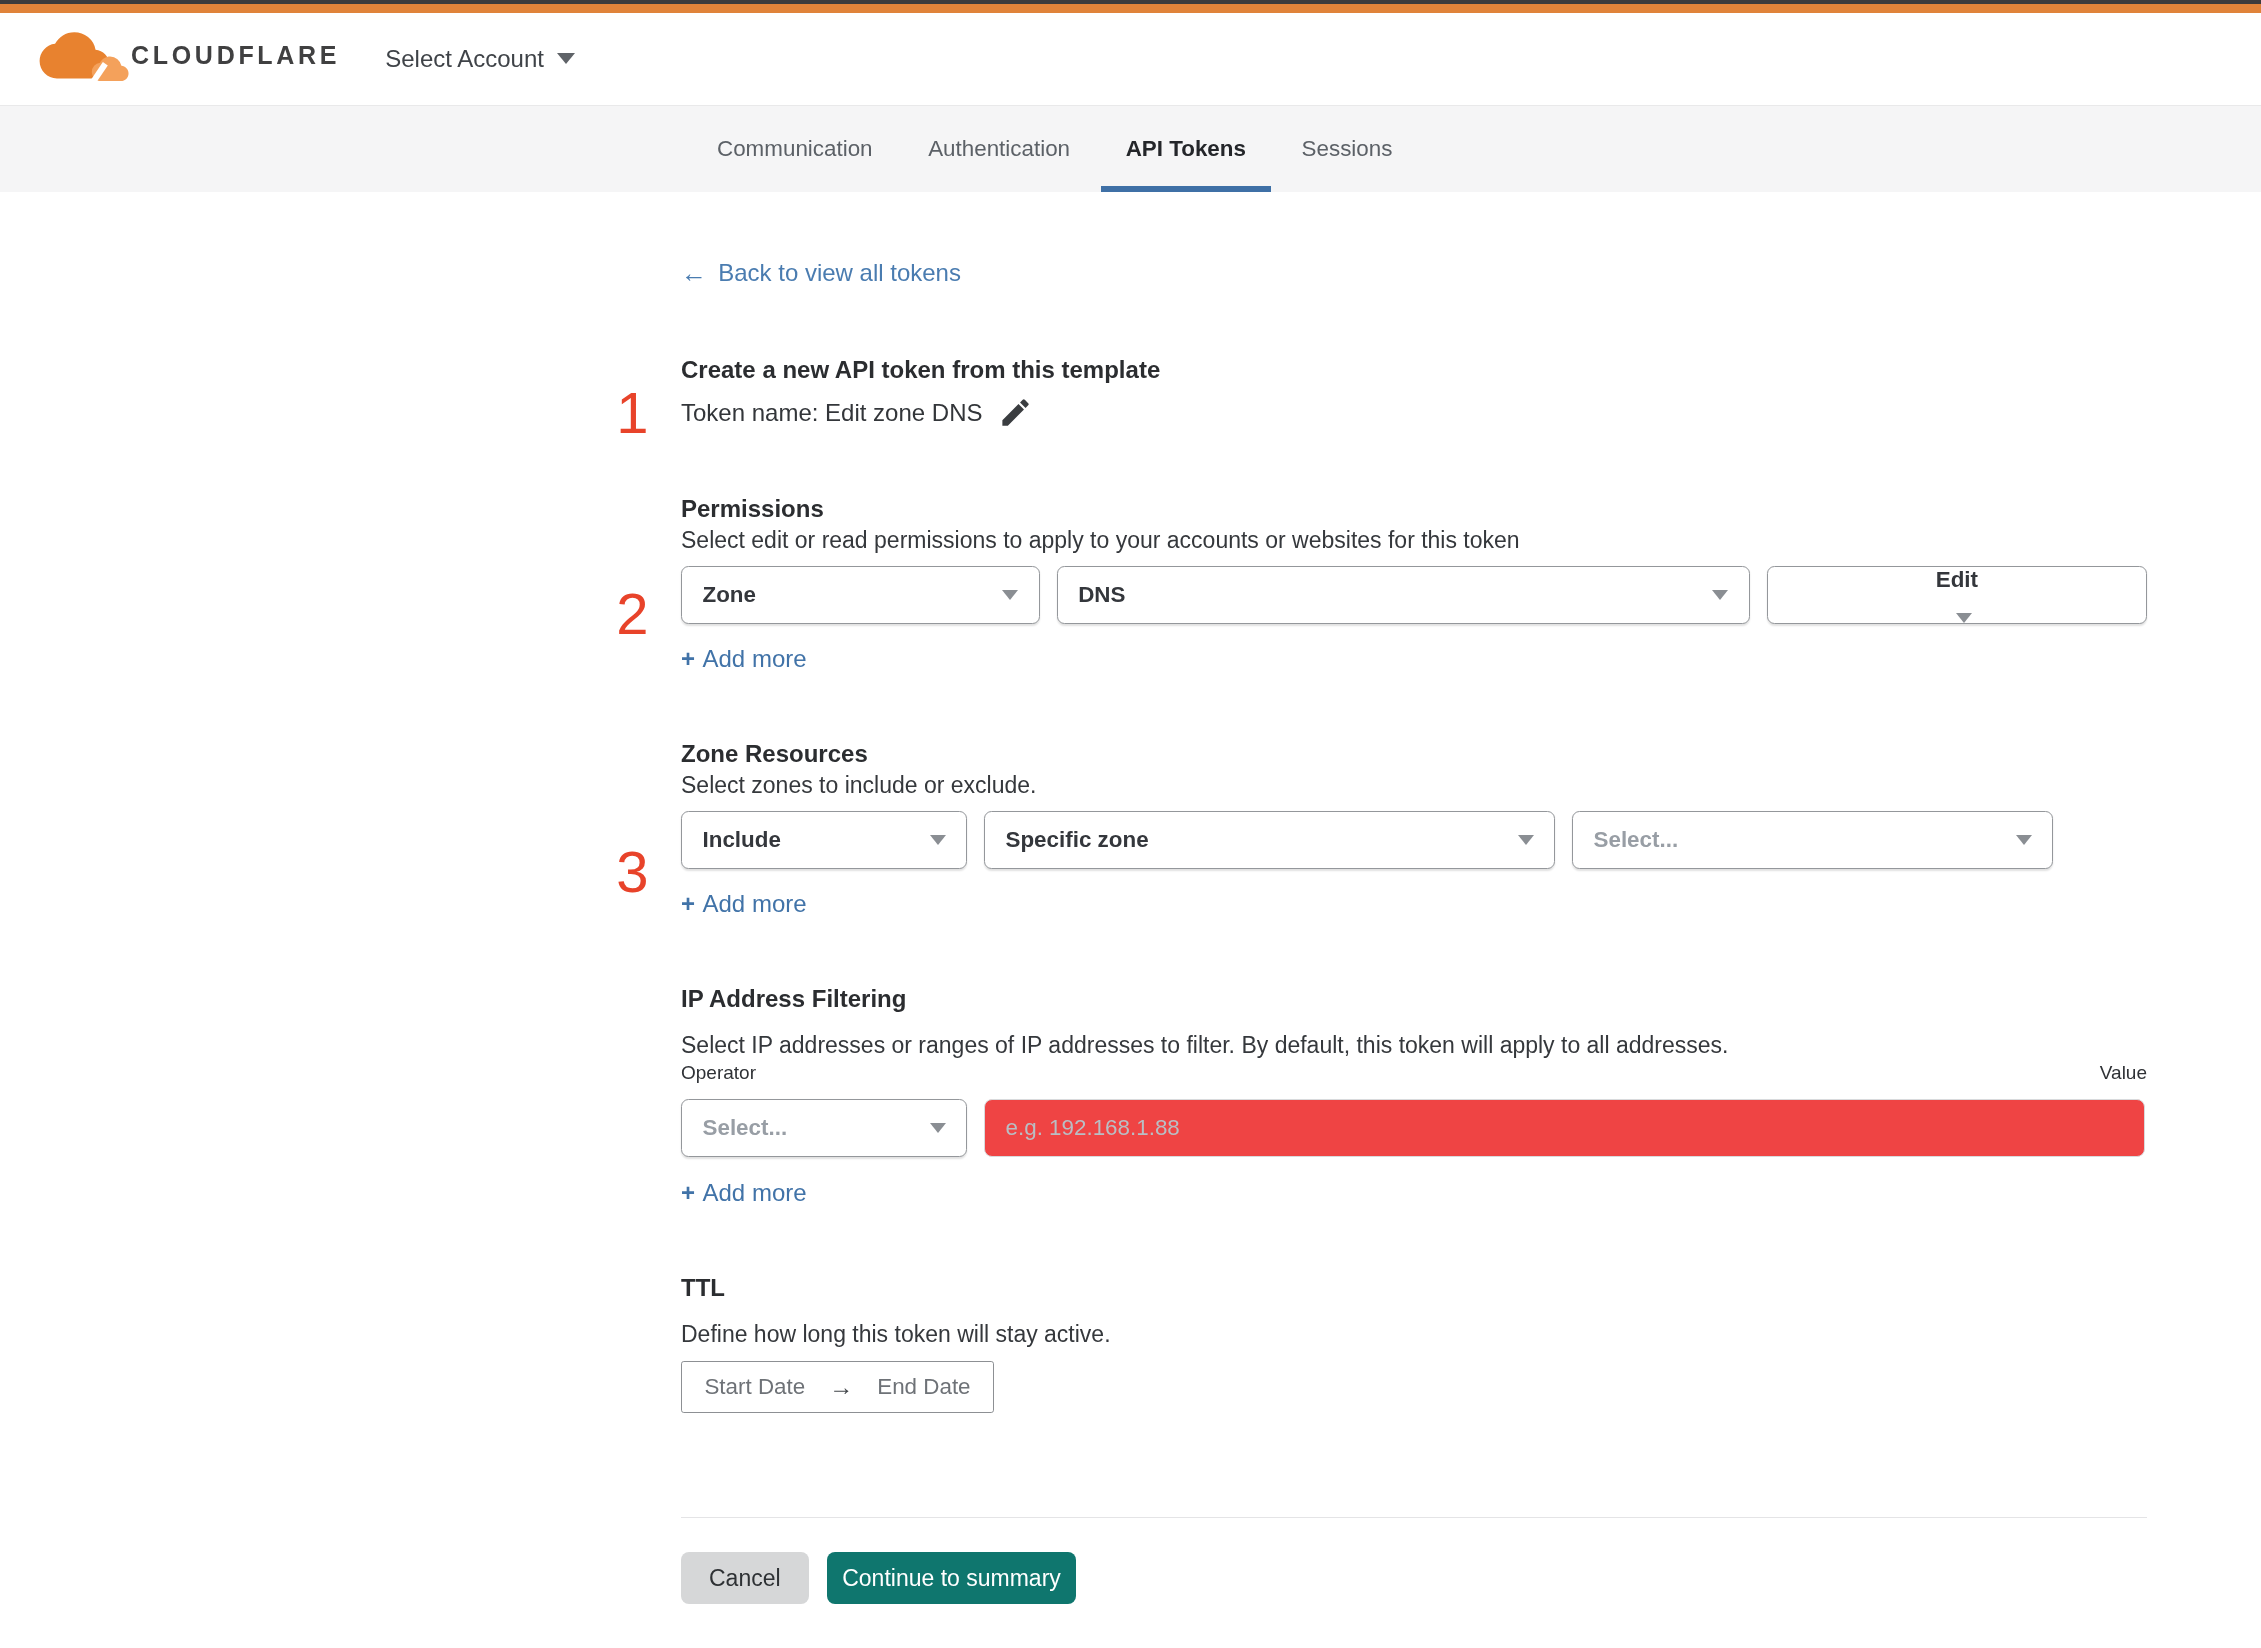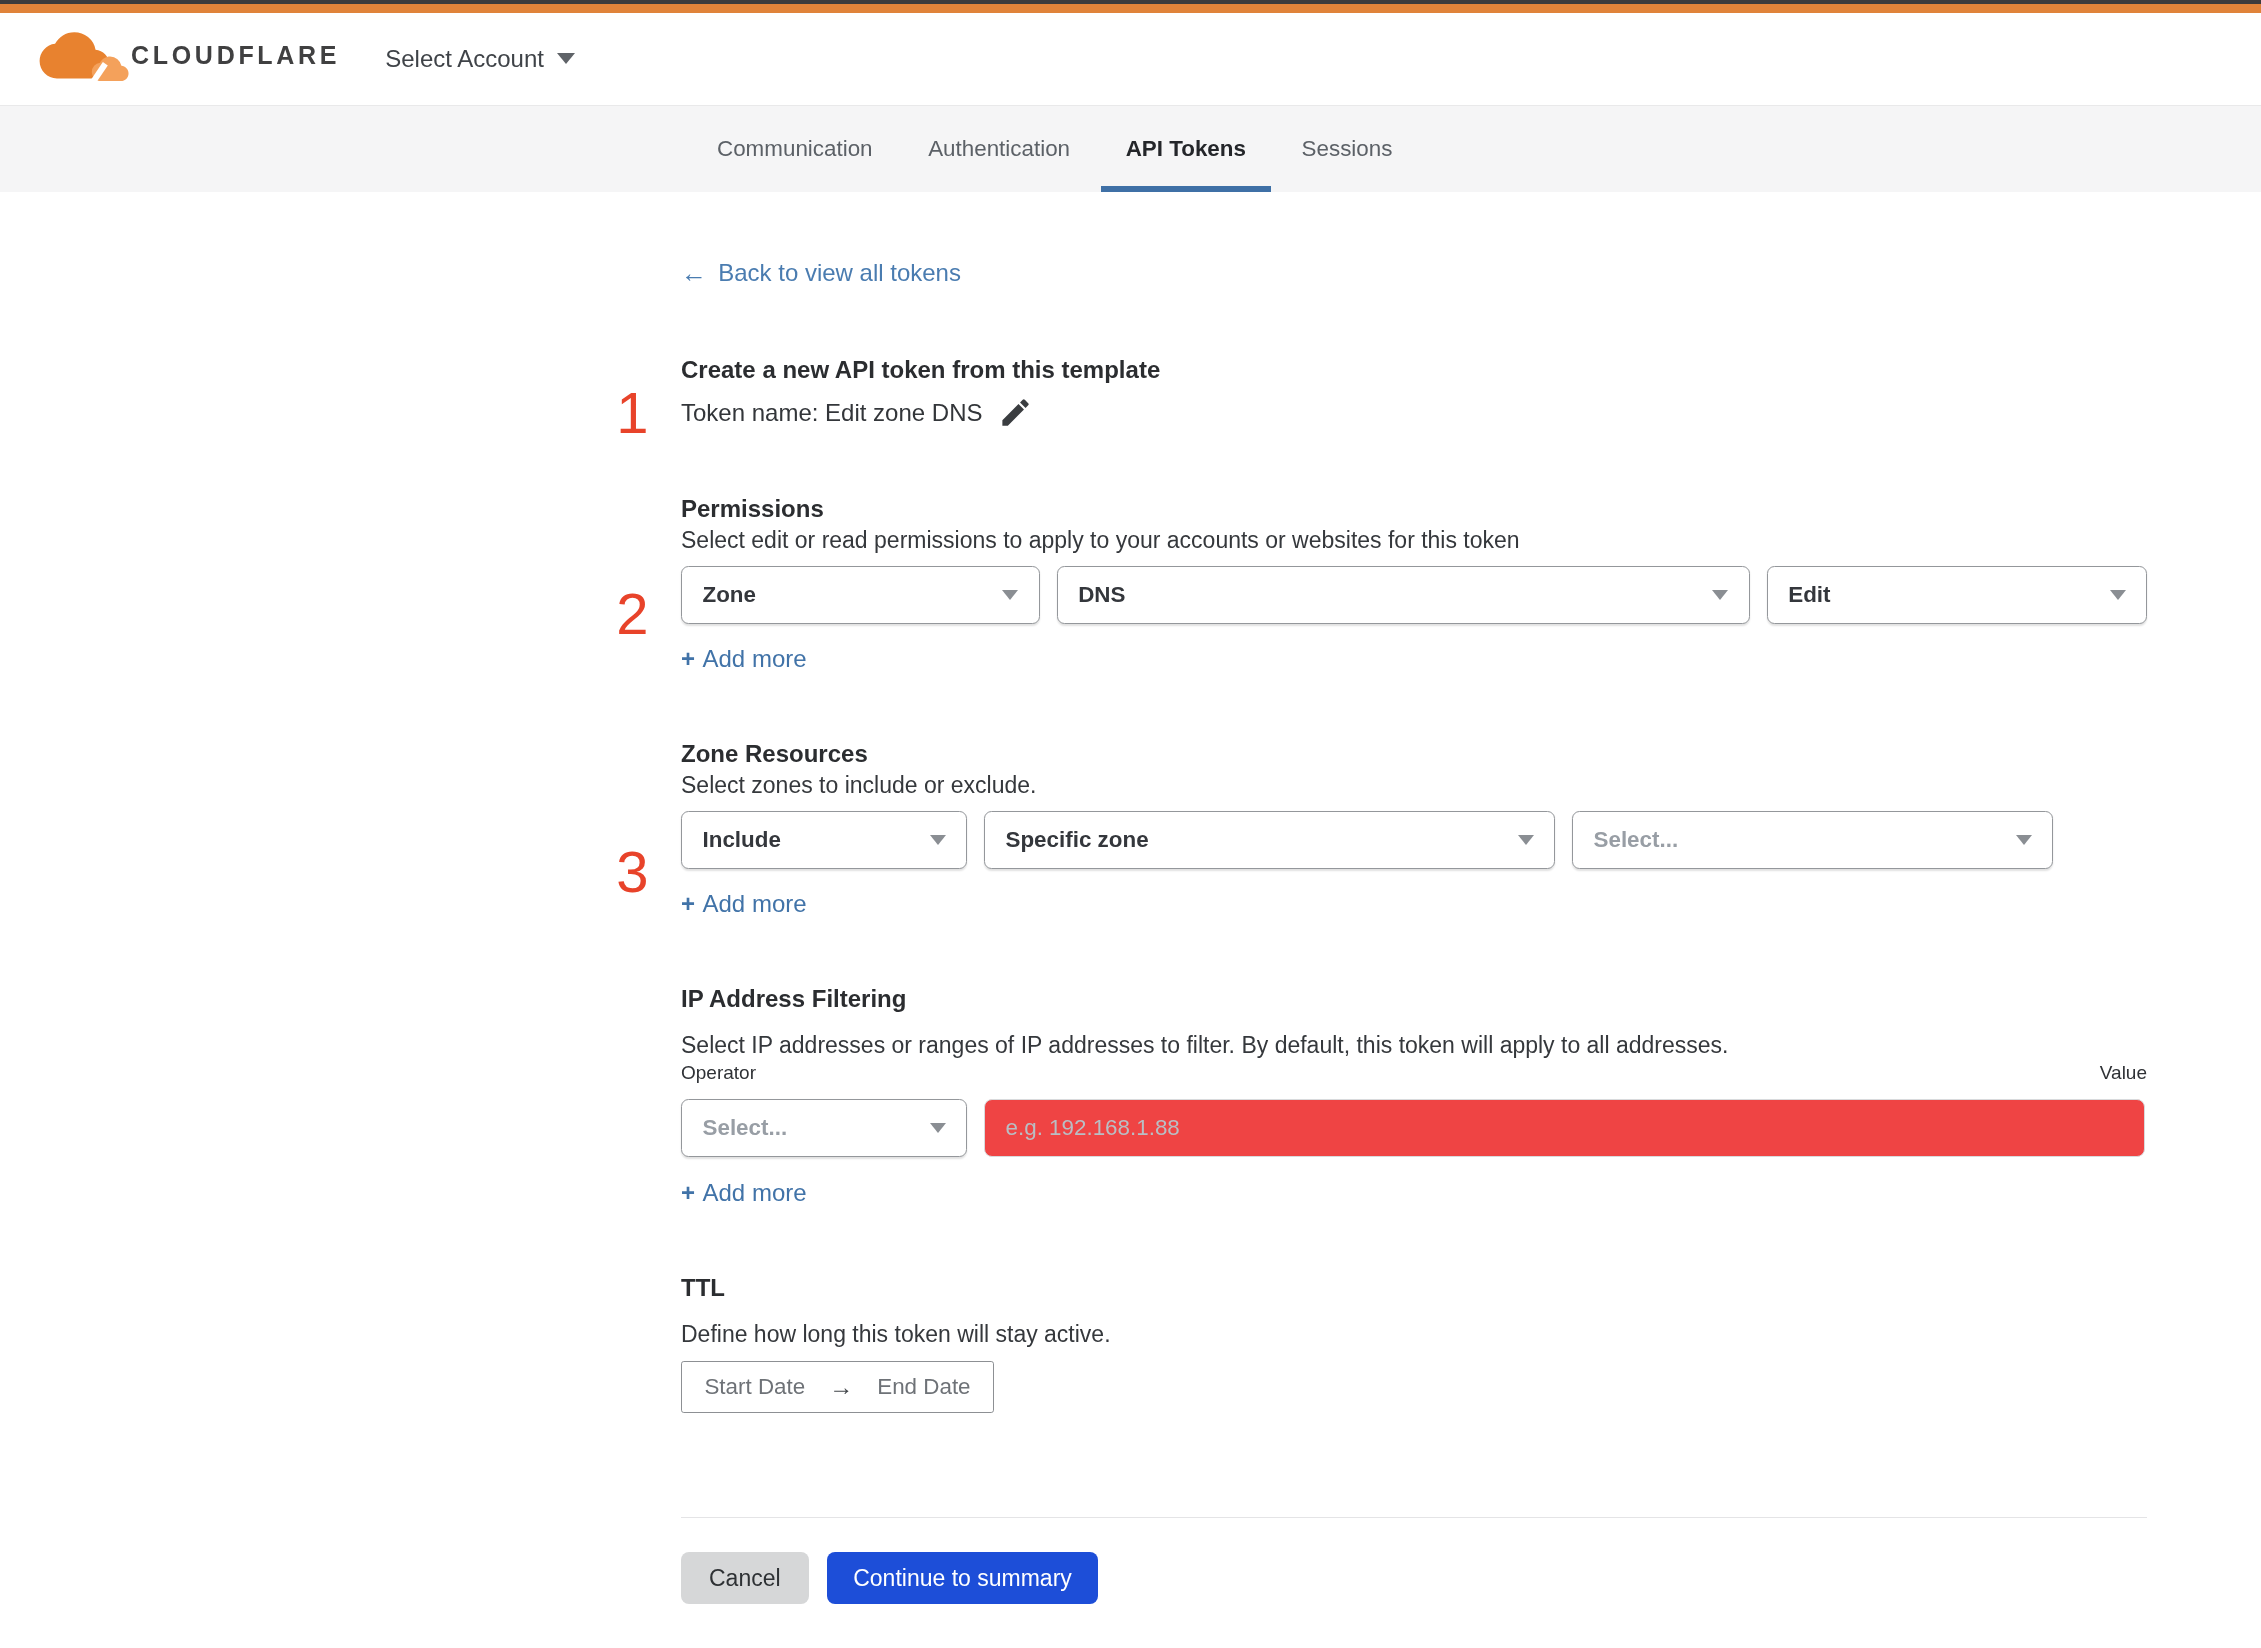--- a/index.html
+++ b/index.html
@@ -92,21 +92,21 @@
   }
   .select .caret {
     width: 0; height: 0; margin-left: 15px;
     border-left: 8.4px solid transparent; border-right: 8.4px solid transparent;
     border-top: 10.3px solid #8a8e93;
   }
   .placeholder-text { color: #989ea5; }
 
   .w-scope   { width: 364px; }
   .w-service { width: 704px; }
-  .w-access  { width: 386px; }
+  .w-access  { width: 386px; flex-direction: column; }
   .w-mode    { width: 286px; justify-content: space-between; }
   .w-type    { width: 571px; }
   .w-zone    { width: 481px; }
 
   .add-more {
     margin-top: 18.6px; display: inline-flex; align-items: center; gap: 7.5px;
     font-size: 24px; line-height: 32px; color: #4173a8; cursor: pointer;
   }
   .add-more .plus { font-weight: 700; }
 
@@ -131,21 +131,21 @@
 
   .footer-divider { margin-top: 104px; width: 1466px; height: 1.9px; background: #e4e4e6; }
 
   .footer-actions { margin-top: 34px; display: flex; gap: 18.6px; }
   .btn {
     height: 52px; border: none; border-radius: 8px;
     font-size: 23px; font-family: "Liberation Sans", sans-serif; cursor: pointer;
     display: inline-flex; align-items: center;
   }
   .btn-cancel   { background: #d6d7d8; color: #2e3134; padding: 0 28px; }
-  .btn-continue { background: #1d4ed8; color: #ffffff; padding: 0 26px; }
+  .btn-continue { background: #0f766e; color: #ffffff; padding: 0 15px; }
 </style>
 </head>
 <body>
 
 <div class="bar-dark"></div>
 <div class="bar-orange"></div>
 
 <header class="app-header">
   <div class="logo">
     <span>

